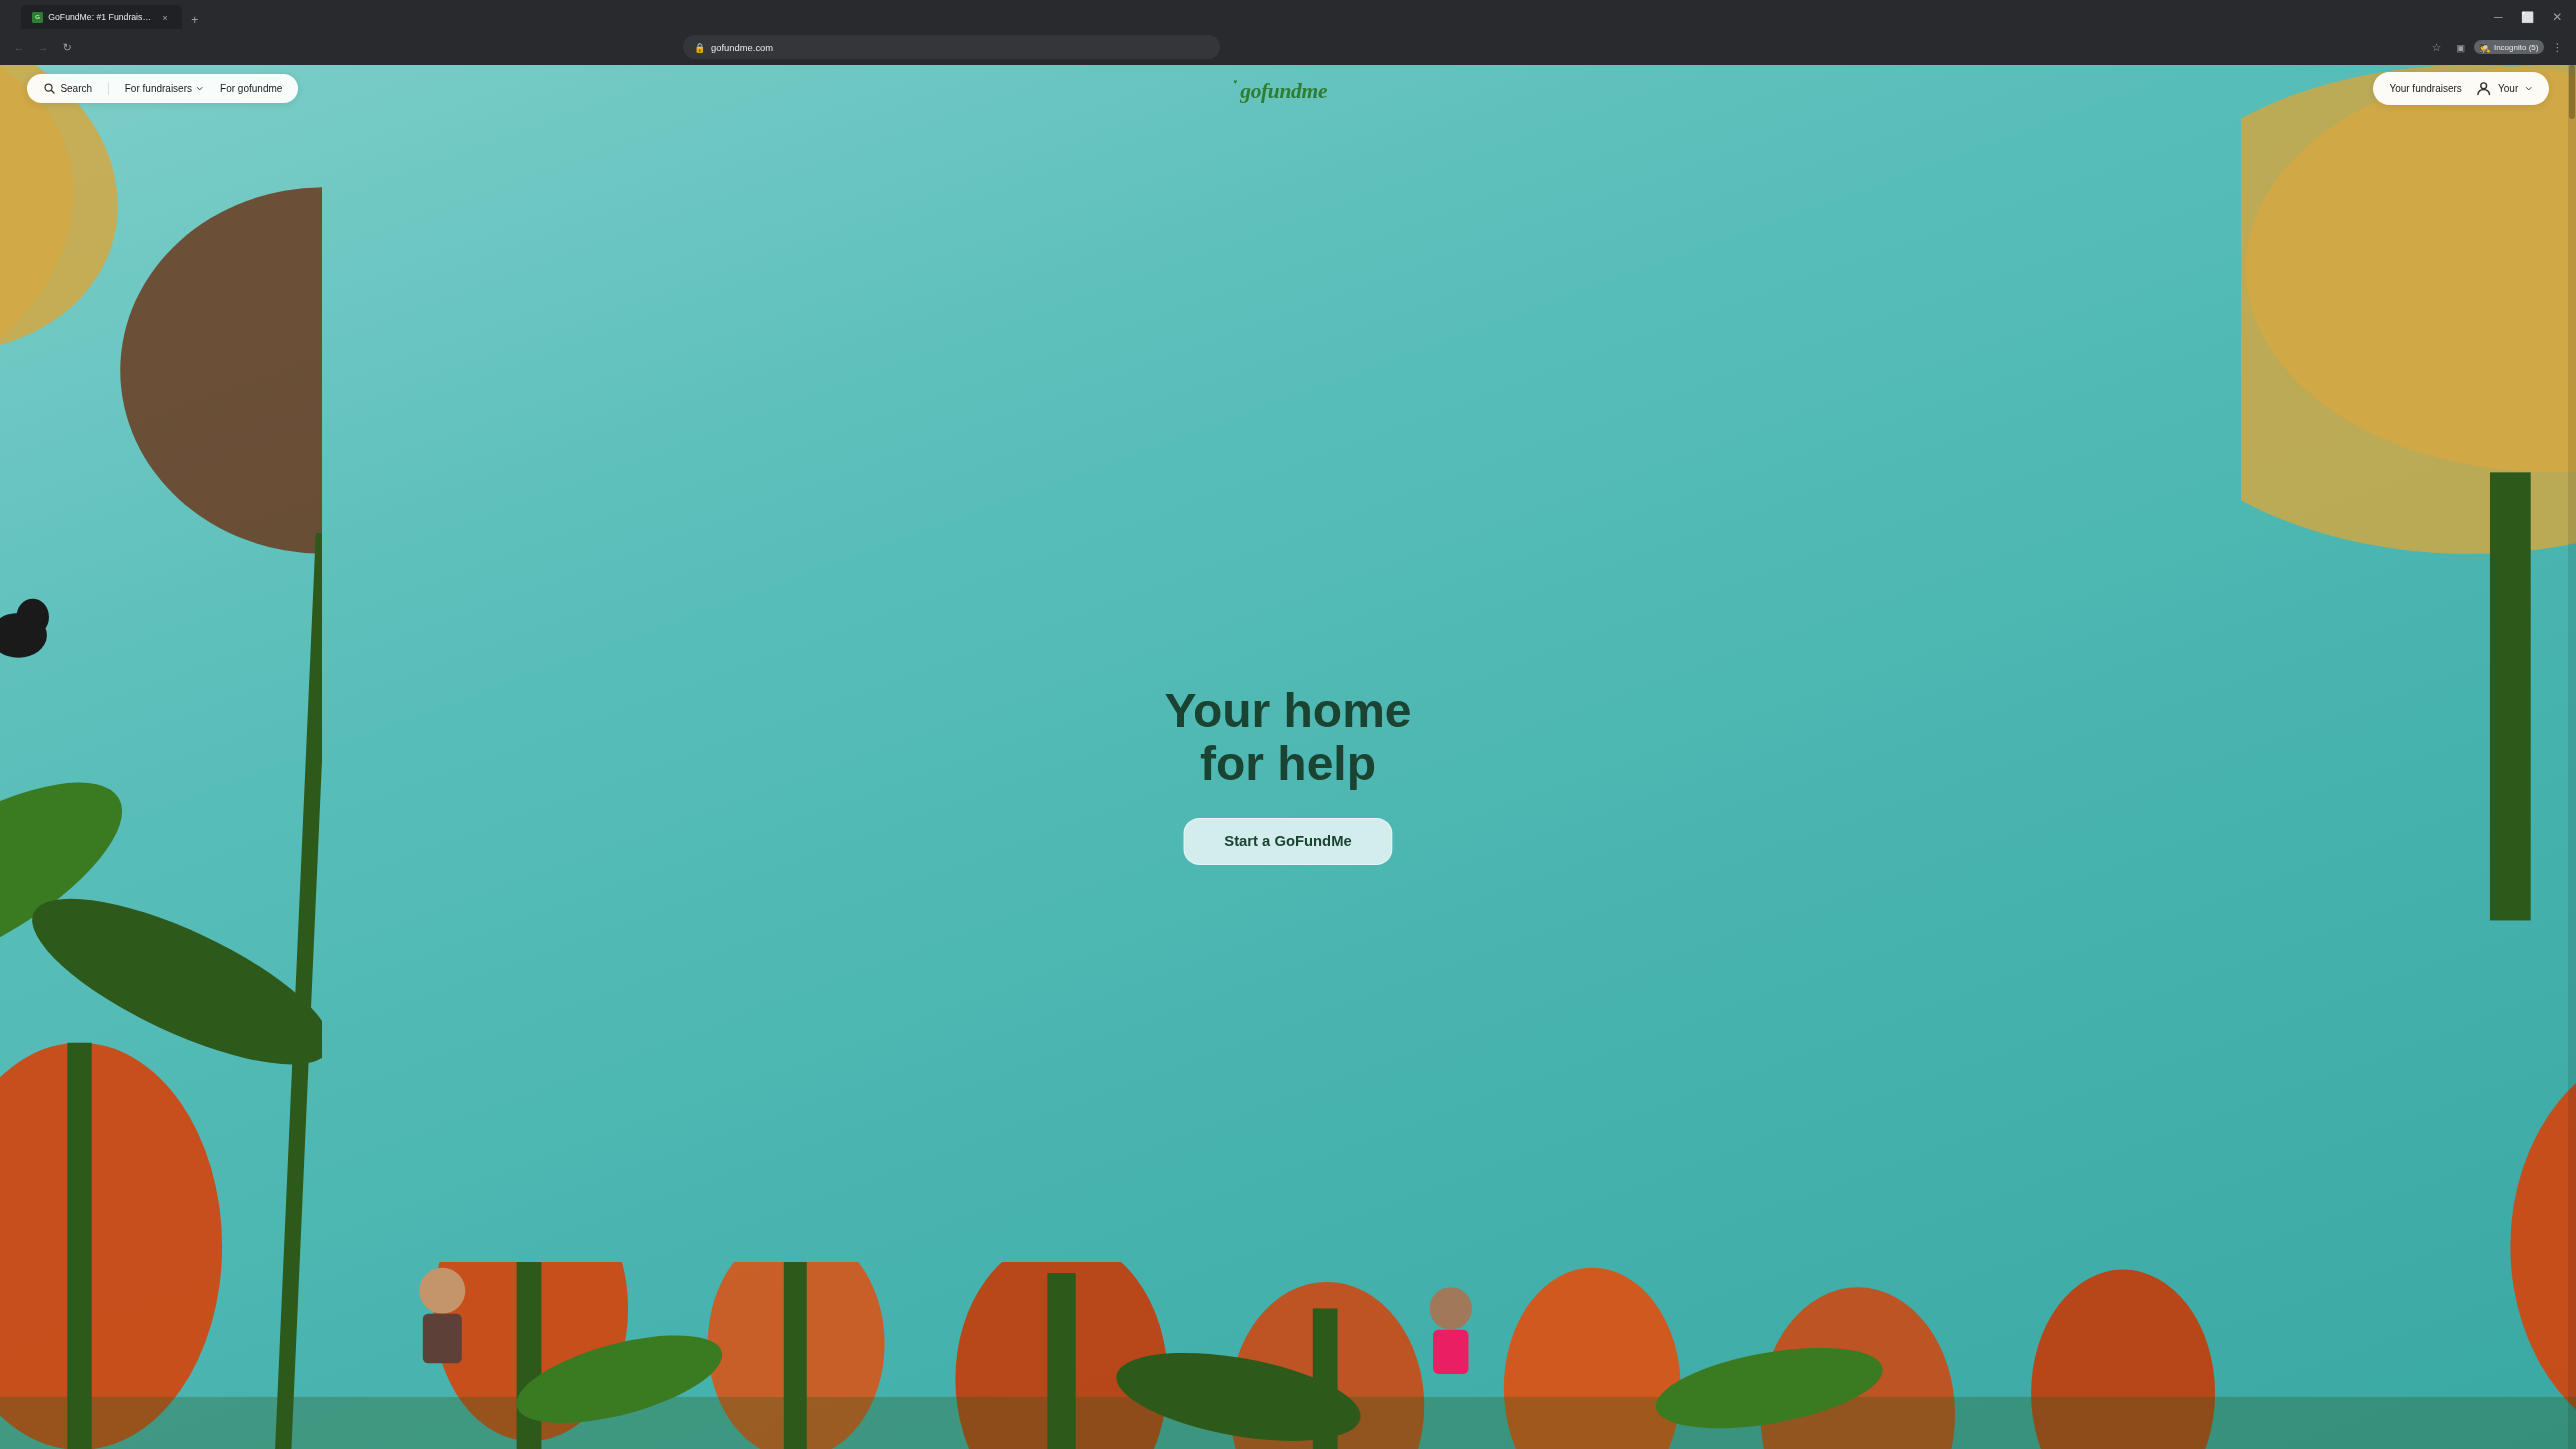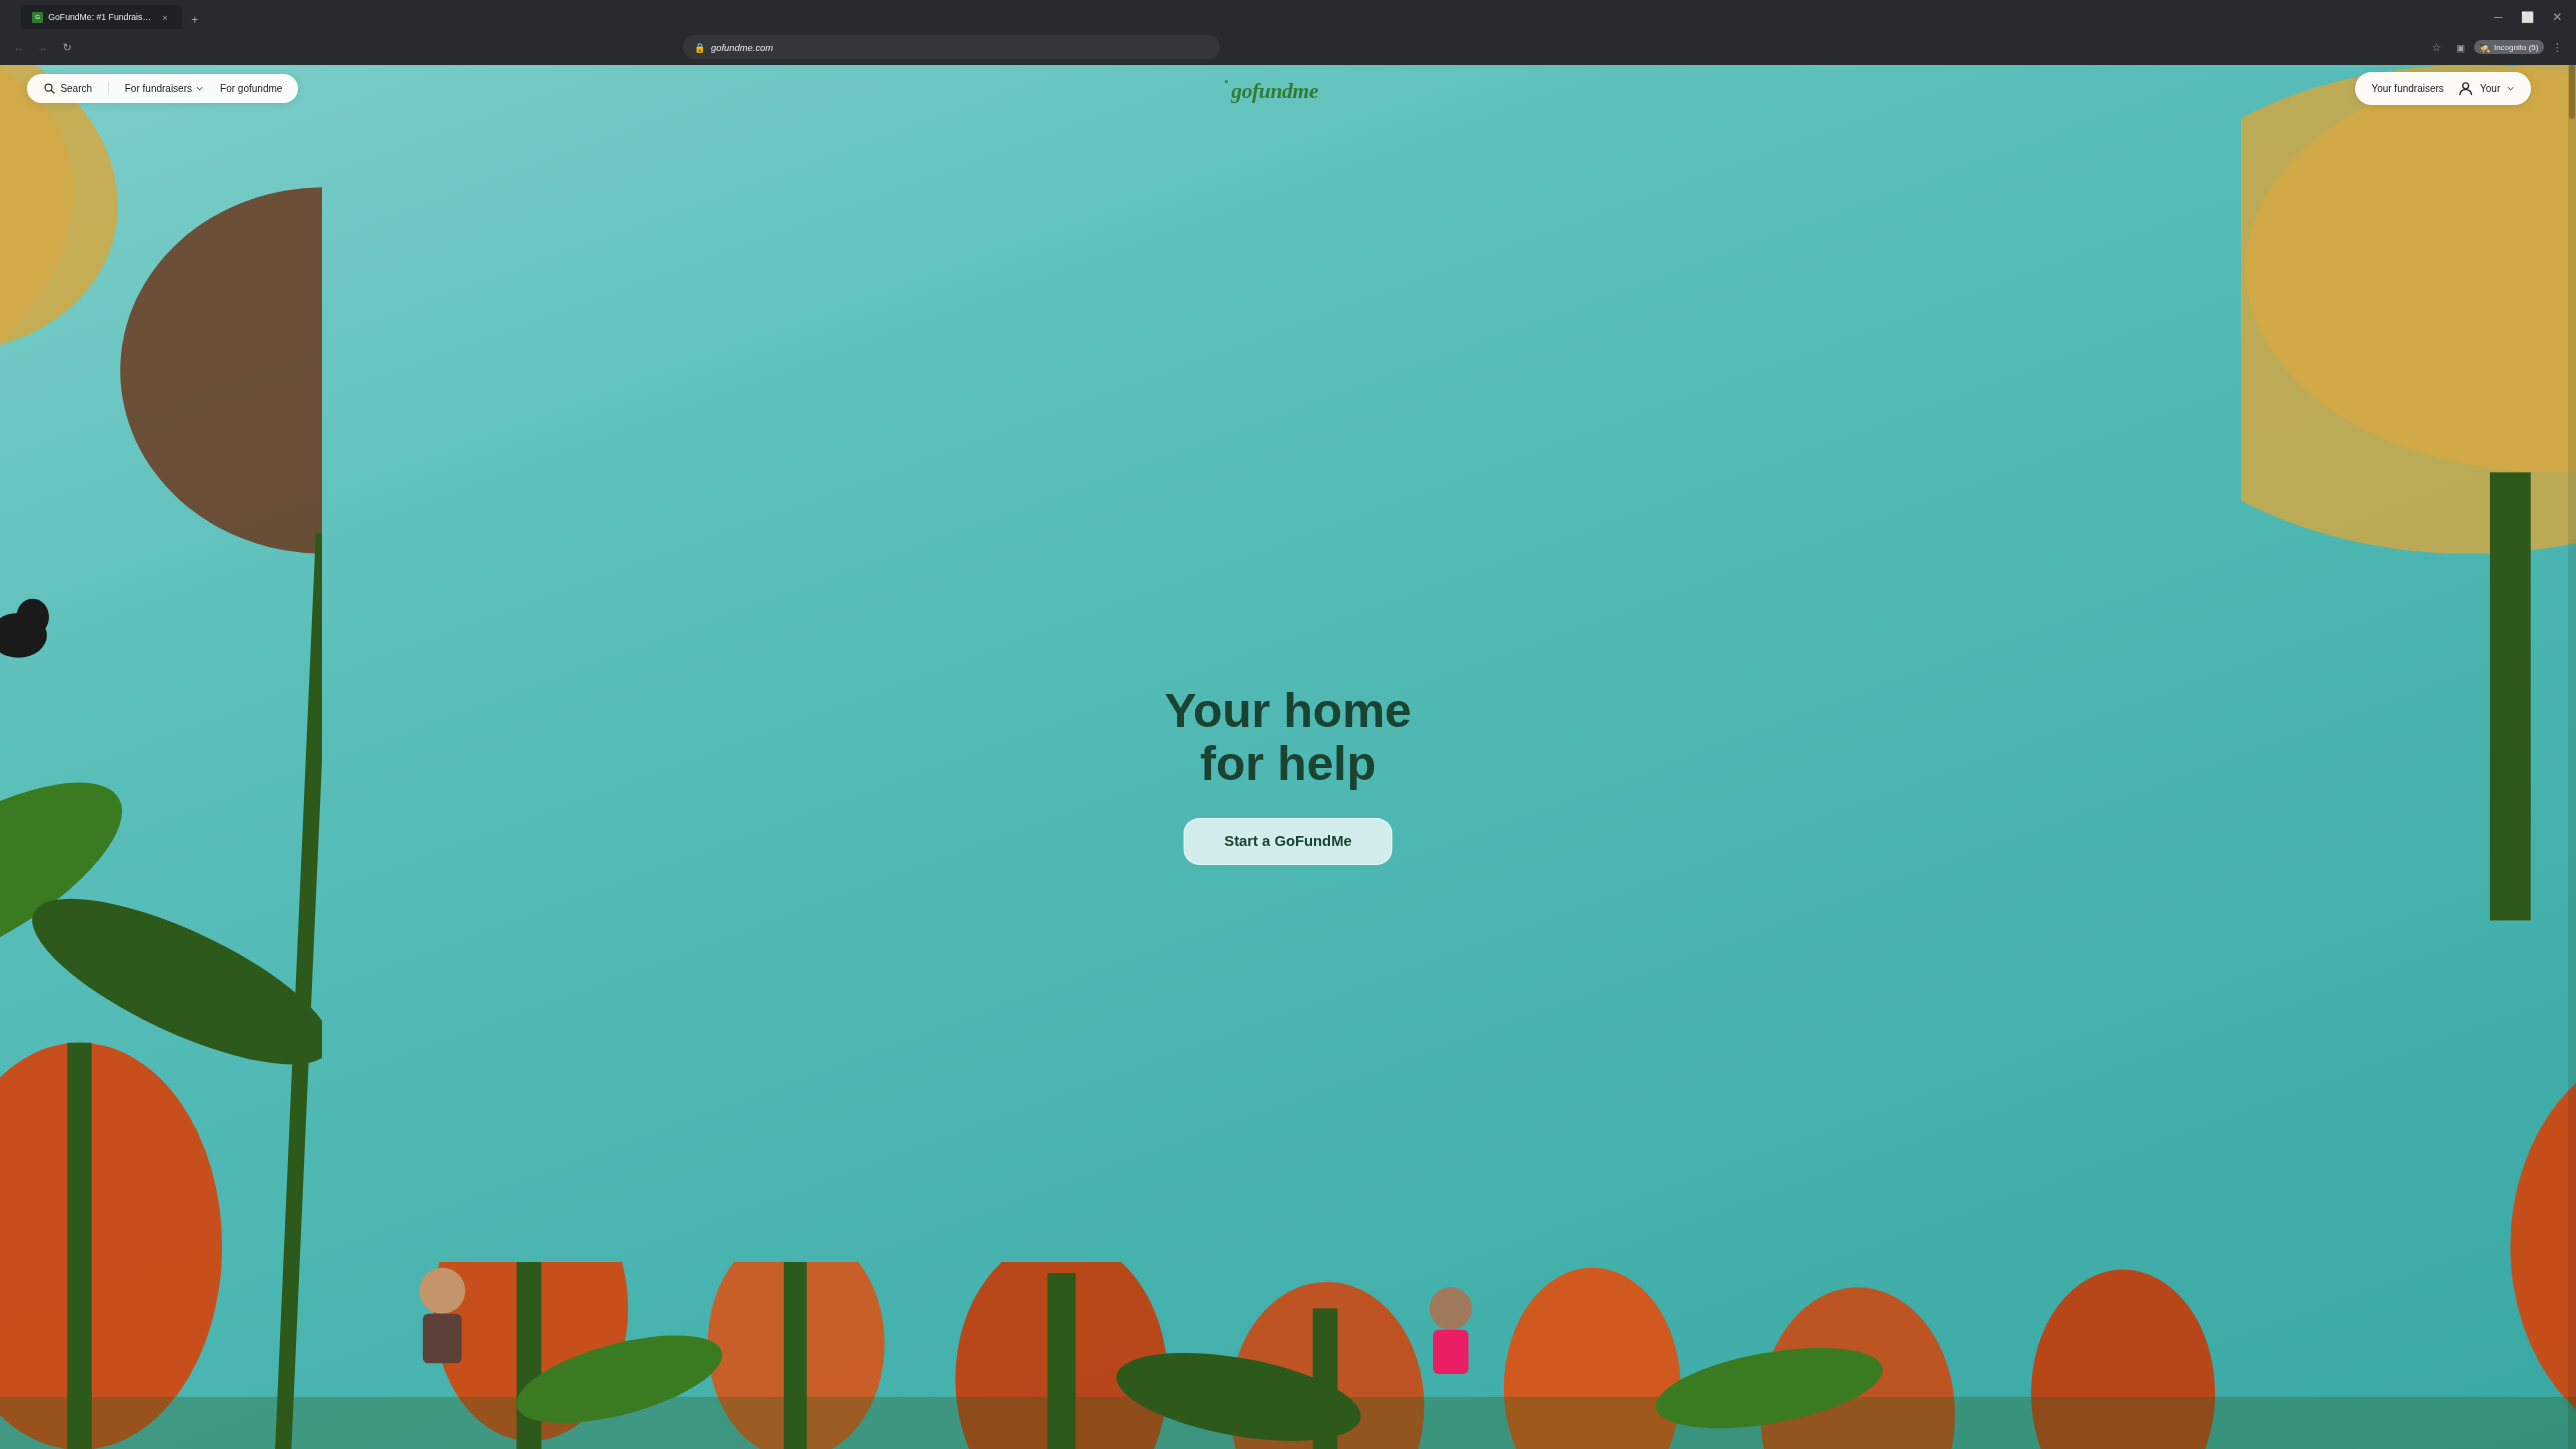--- a/index.html
+++ b/index.html
@@ -137,21 +137,20 @@
     }
 
     .url-lock {
       color: #9aa0a6;
       font-size: 9.4px;
     }
 
     .url-text {
       font-size: 9.4px;
       color: #e8eaed;
-      font-style: italic;
     }
 
     .browser-actions {
       display: flex;
       align-items: center;
       gap: 2.7px;
       margin-left: auto;
     }
 
     .browser-action-btn {
@@ -189,21 +188,21 @@
       position: absolute;
       inset: 0;
       background: linear-gradient(160deg, #7ecec9 0%, #5bbfba 30%, #4ab5b0 60%, #3aa8a3 100%);
     }
 
     
     .site-nav {
       position: absolute;
       top: 0;
       left: 0;
-      right: 18px;
+      right: 0;
       z-index: 10;
       display: flex;
       align-items: center;
       justify-content: space-between;
       padding: 0 27px;
       height: 48px;
     }
 
     .nav-left {
       display: flex;

